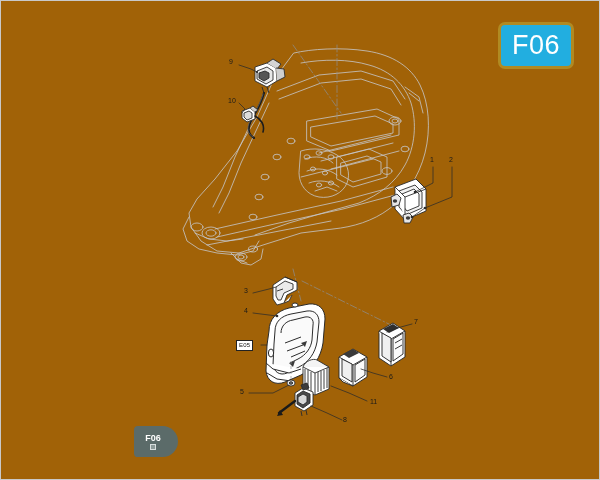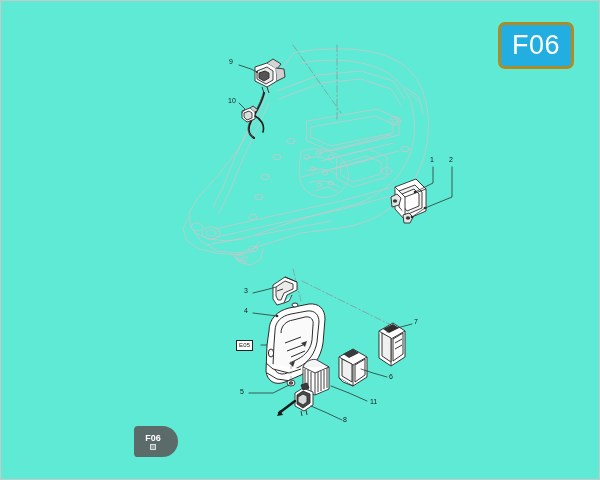--- a/index.html
+++ b/index.html
@@ -10,21 +10,21 @@
   body {
     width: 600px;
     height: 480px;
     font-family: "Liberation Sans", sans-serif;
     overflow: hidden;
   }
   #viewer {
     position: relative;
     width: 600px;
     height: 480px;
-    background: #5eead4;
+    background: #a16207;
     box-sizing: border-box;
     border: 1px solid #c9c9c9;
     overflow: hidden;
   }
   #diagram-canvas {
     position: absolute;
     left: 0; top: 0;
     width: 600px;
     height: 480px;
   }

